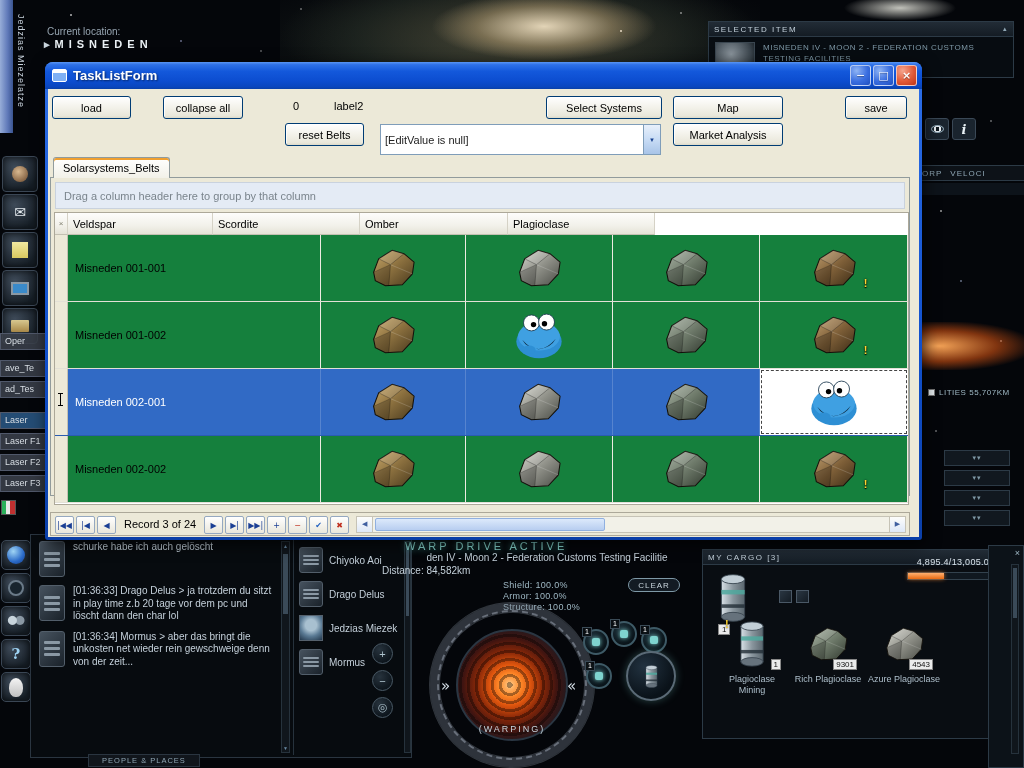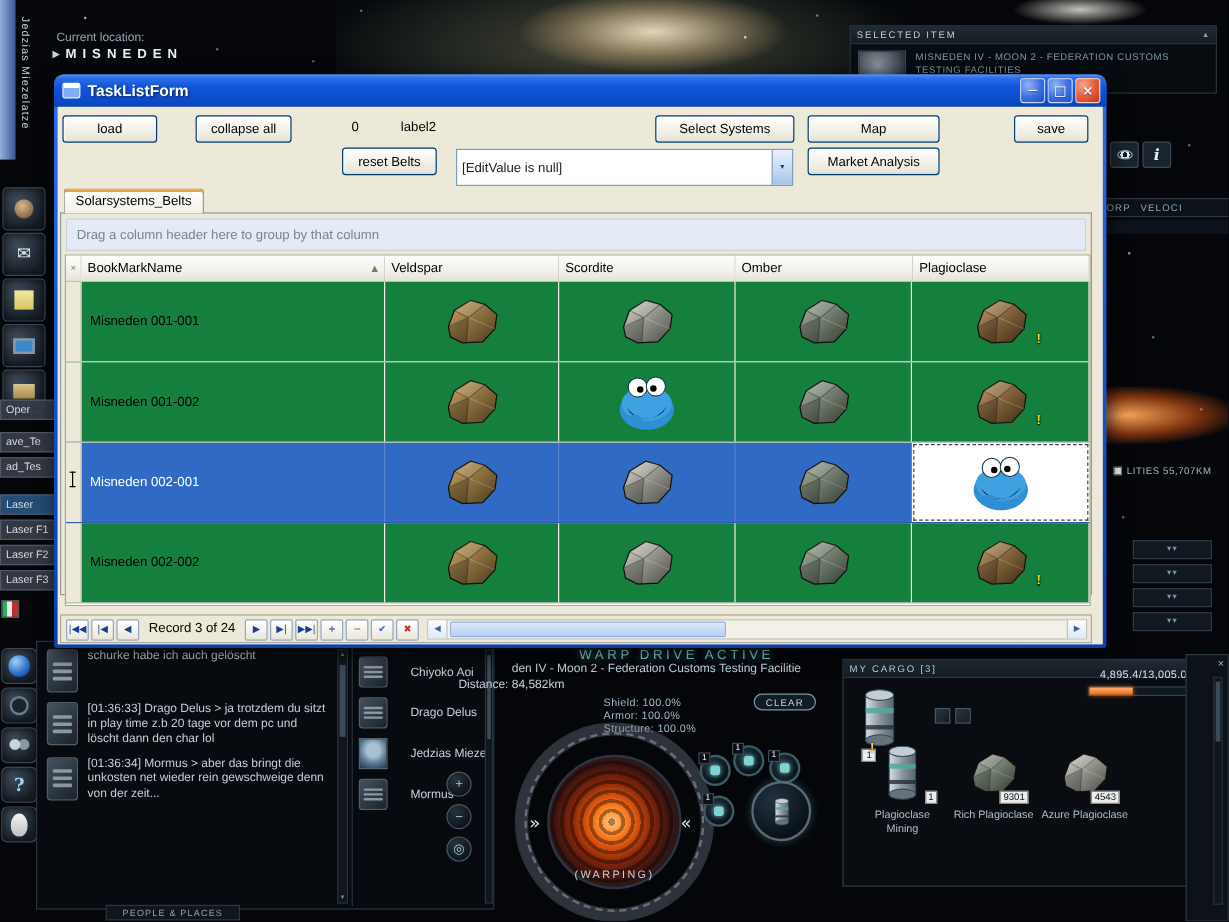--- a/index.html
+++ b/index.html
@@ -103,29 +103,29 @@
   .spk.small{width:24px;height:26px;gap:2px;padding:3px;}
   .spk.small i{height:2px;}
   .photo{width:24px;height:26px;flex:none;border:1px solid #55616D;
     background:radial-gradient(circle at 50% 38%,#A8C0D0 0 30%,#5A7A94 60%,#22364A);}
   .ctext{font-size:10px;line-height:12.5px;color:#C4D0DA;}
   #chat-vscroll{position:absolute;left:250px;top:6px;width:9px;height:212px;background:#10161C;border:1px solid #26323C;}
   #chat-vscroll .thumb{position:absolute;left:1px;right:1px;top:12px;height:60px;background:#3A4A58;}
   #chat-vscroll .sarr{position:absolute;left:0;right:0;font-size:5px;color:#6A8AA4;text-align:center;}
   #chat-divider{position:absolute;left:262px;top:4px;width:1px;height:216px;background:#26323C;}
   #chat-members{position:absolute;left:268px;top:8px;width:104px;}
-  .member{display:flex;align-items:center;gap:19px;height:34px;}
+  .member{display:flex;align-items:center;gap:6px;height:34px;}
   .mname{font-size:10px;color:#C4D0DA;white-space:nowrap;}
   #mem-vscroll{position:absolute;left:373px;top:6px;width:7px;height:212px;background:#10161C;border:1px solid #26323C;}
   #mem-vscroll .thumb{position:absolute;left:1px;right:1px;top:4px;height:70px;background:#3A4A58;}
   #pp-tab{left:88px;top:754px;width:112px;height:13px;background:#11161C;border:1px solid #2A3540;
     font-size:7.5px;letter-spacing:1px;color:#8FA6B4;text-align:center;line-height:11px;}
 
   
-  #warpbanner{left:405px;top:540px;width:240px;text-align:right;font-size:11px;letter-spacing:3px;
+  #warpbanner{left:405px;top:540px;width:240px;text-align:left;font-size:11px;letter-spacing:3px;
     color:#8ADAD2;text-shadow:0 0 7px rgba(90,220,210,.85);z-index:5;}
   #target-line{left:382px;top:552px;width:330px;text-align:center;font-size:10px;color:#C4D0DA;}
   #target-dist{left:382px;top:565px;width:330px;font-size:10px;color:#C4D0DA;}
   .defrow{position:absolute;left:503px;font-size:9px;color:#9FB8C4;letter-spacing:.3px;}
   #clearbtn{left:628px;top:578px;width:52px;height:14px;border:1px solid #7E98A6;border-radius:7px;
     font-size:8px;letter-spacing:1px;color:#C8D4DC;background:rgba(22,32,40,.85);
     display:flex;align-items:center;justify-content:center;}
   #hud-ring{left:430px;top:603px;width:164px;height:164px;border-radius:50%;
     border:9px solid rgba(115,125,140,.38);
     box-shadow:0 0 0 1px rgba(180,195,210,.25), inset 0 0 0 1px rgba(180,195,210,.25);}
@@ -597,24 +597,20 @@
       <div class="btn" style="left:625px;top:34px;width:110px">Market Analysis</div>
 
       <div class="tab">Solarsystems_Belts</div>
       <div class="tabpanel">
         <div class="grouphint">Drag a column header here to group by that column</div>
         <div id="grid">
           <div id="grid-header" class="ghrow">
               <div class="gh gind">
                 <span style="font-size:8px;color:#808070">×</span>
               </div>
-              <div class="gh" style="width:253px">
-                <span>BookMarkName</span>
-                <span class="sort">▲</span>
-              </div>
               <div class="gh" style="width:145px">
                 <span>Veldspar</span>
               </div>
               <div class="gh" style="width:147px">
                 <span>Scordite</span>
               </div>
               <div class="gh" style="width:148px">
                 <span>Omber</span>
               </div>
               <div class="gh" style="width:147px">

